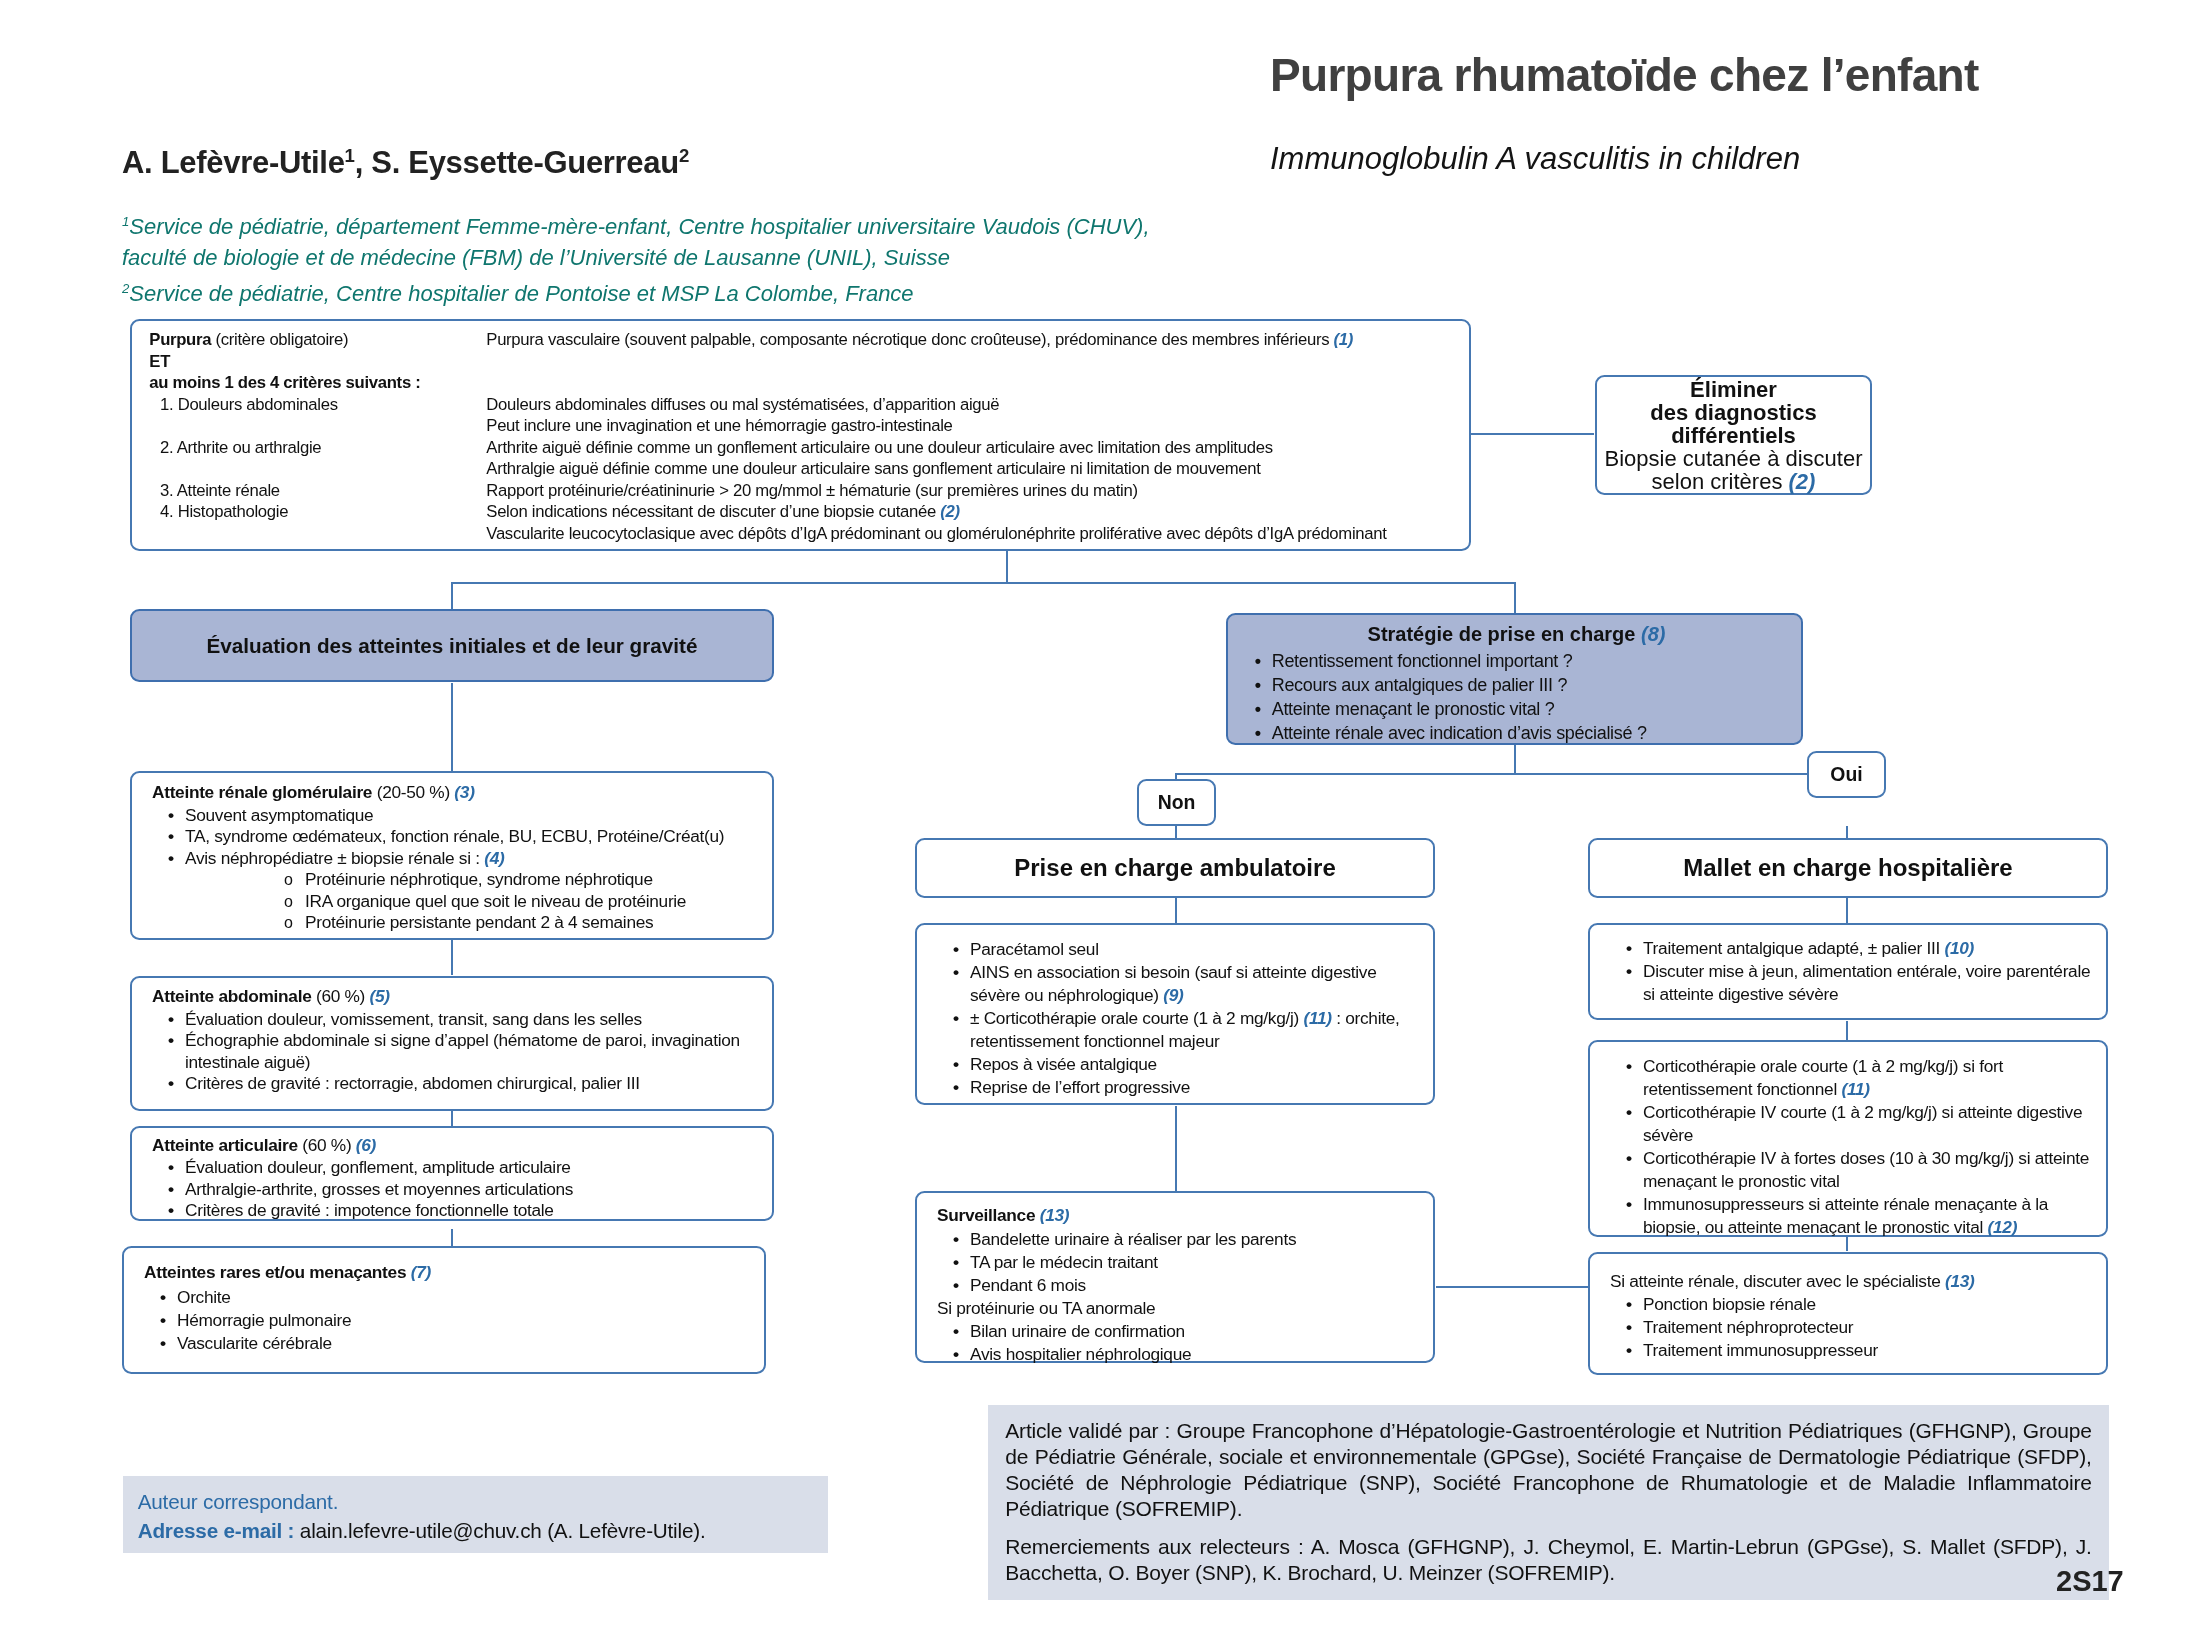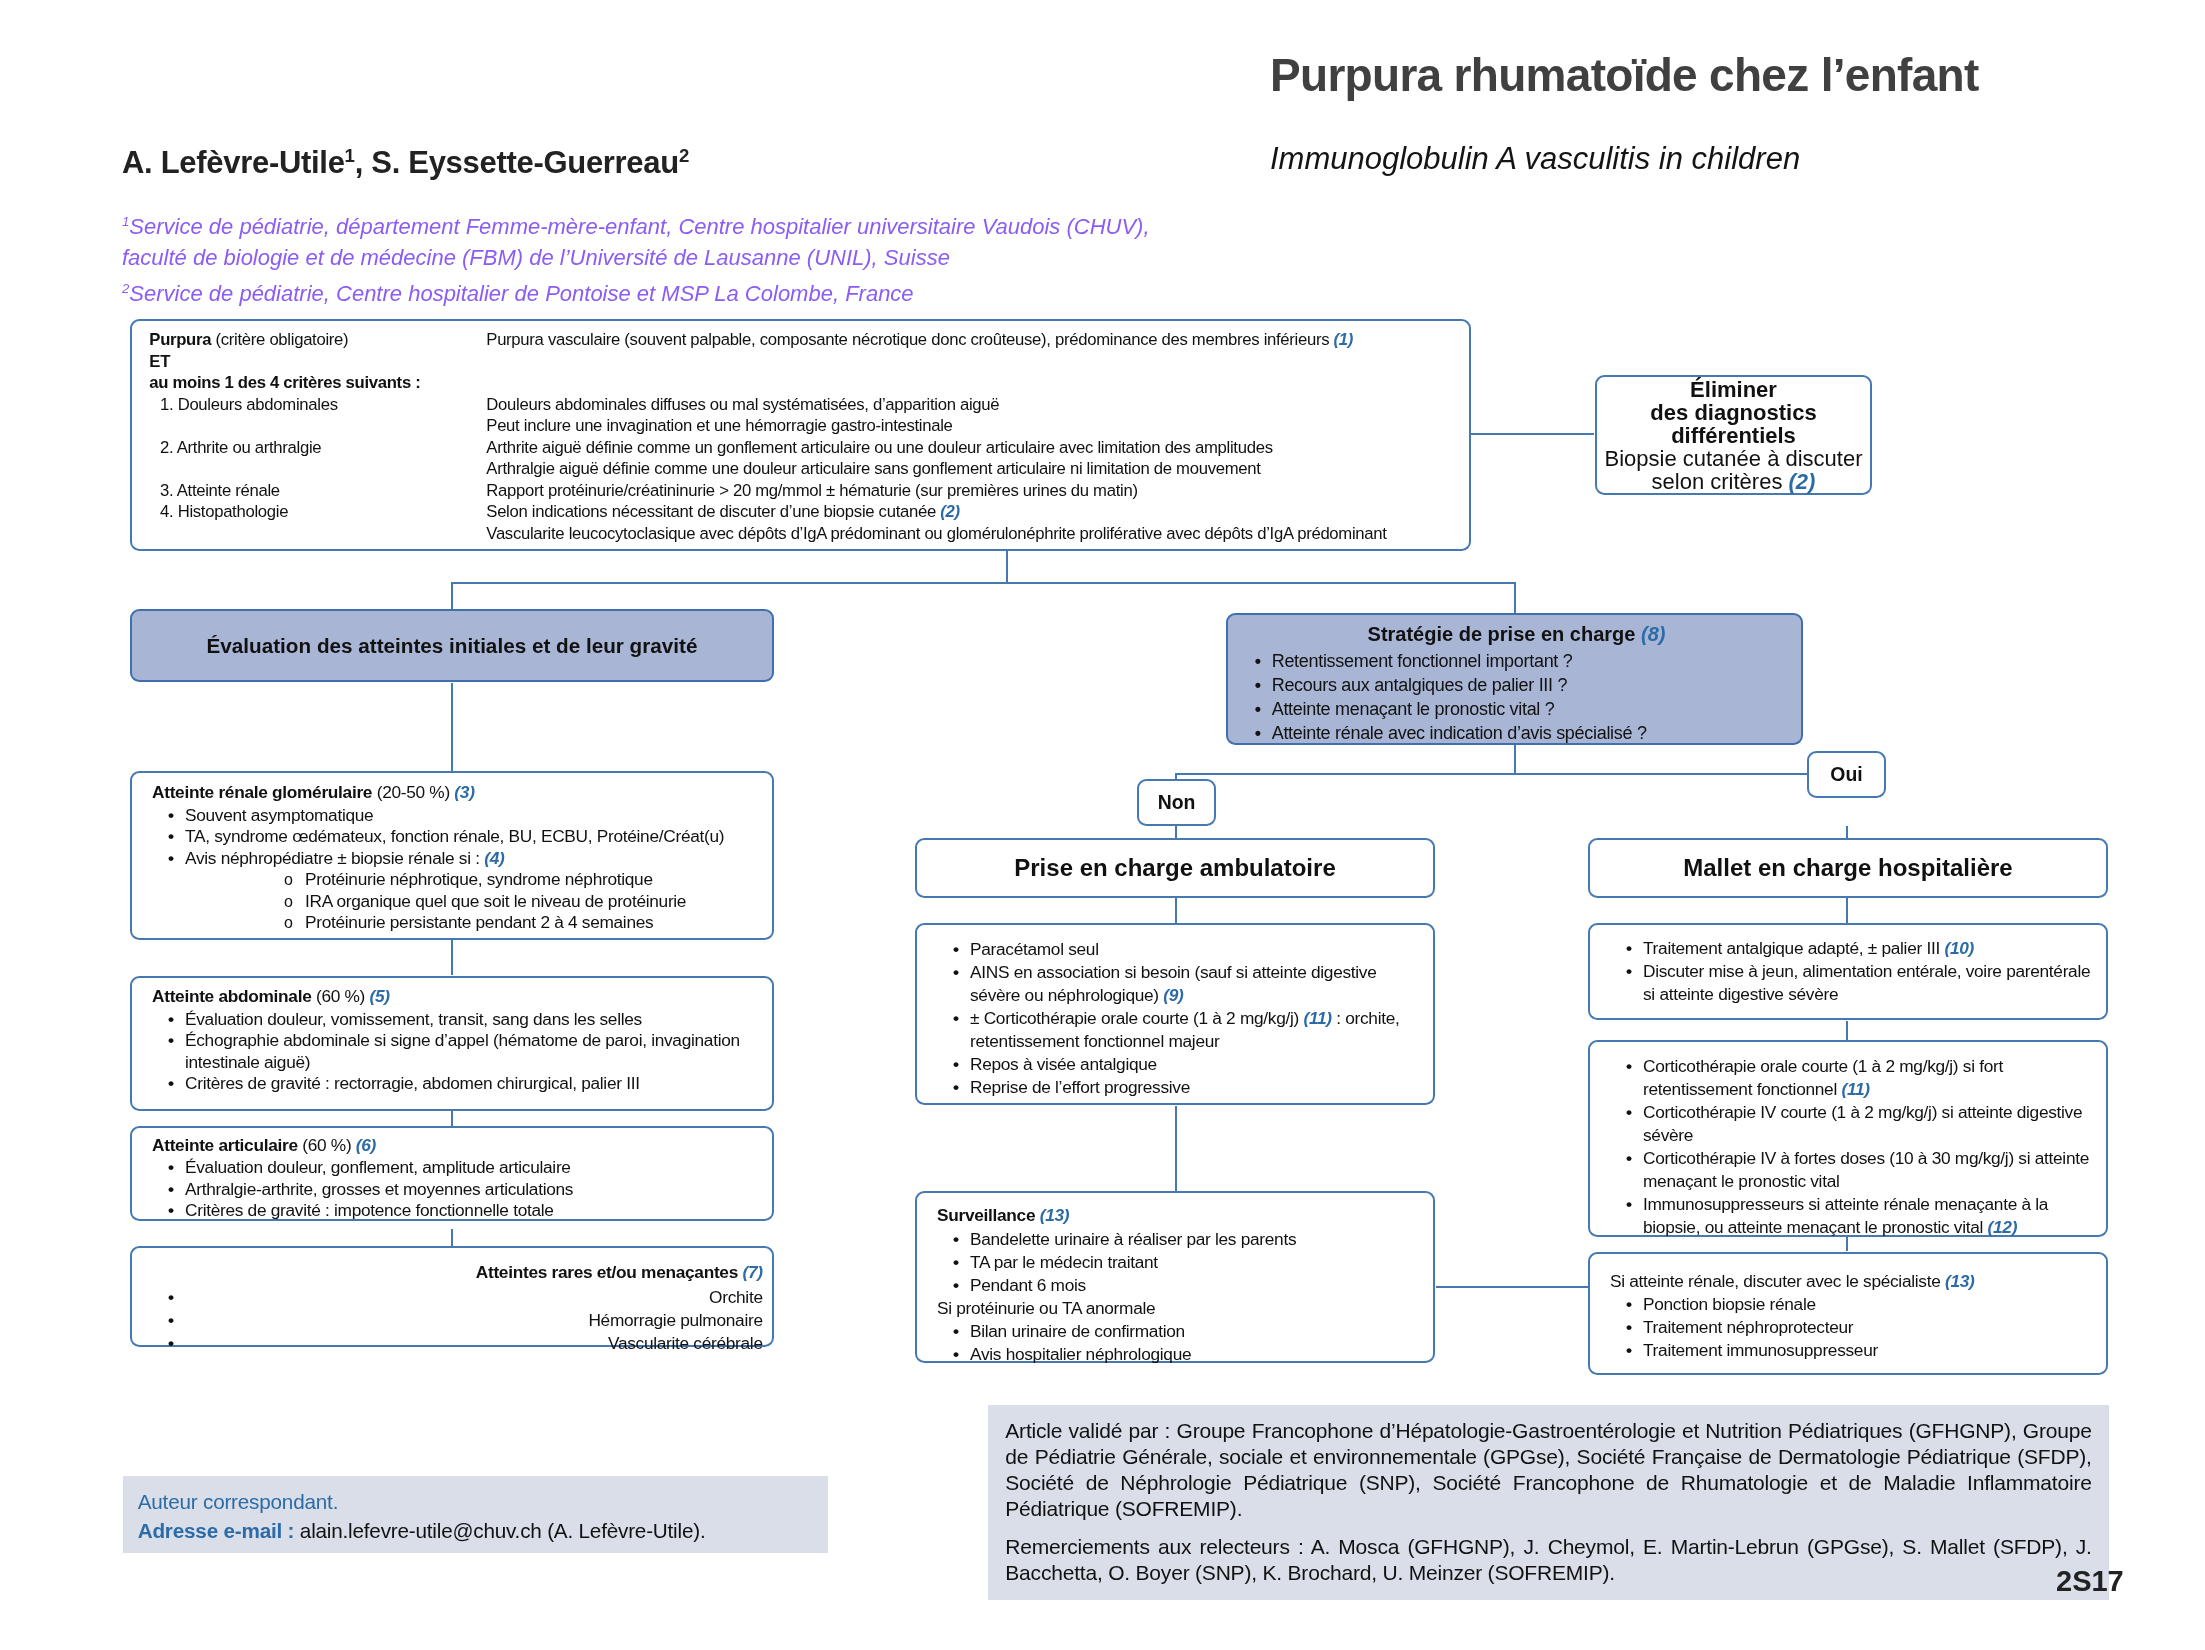--- a/index.html
+++ b/index.html
@@ -8,21 +8,21 @@
     background:#ffffff;color:#111;
     font-family:"Liberation Sans","DejaVu Sans",sans-serif;
   }
   .abs{position:absolute;}
   .b{font-weight:bold;}
   .ref{color:#2c6ba6;font-weight:bold;font-style:italic;}
   
   .doc-title{color:#404040;font-weight:bold;font-size:46px;letter-spacing:-0.7px;white-space:nowrap;}
   .doc-subtitle{font-style:italic;font-size:31px;color:#141414;white-space:nowrap;}
   .authors{font-weight:bold;font-size:31px;color:#222;white-space:nowrap;letter-spacing:-0.3px;}
-  .affil{color:#8b5cf6;font-style:italic;font-size:22px;line-height:31px;white-space:nowrap;}
+  .affil{color:#0f766e;font-style:italic;font-size:22px;line-height:31px;white-space:nowrap;}
   sup{font-size:60%;vertical-align:super;}
   
   .box{position:absolute;background:#fff;border:2px solid #4678b2;border-radius:9.3px;box-sizing:border-box;}
   .fill{background:#a9b5d4;border-color:#3f6fae;}
   .vline,.hline{position:absolute;background:#4678b2;}
   
   .cgrid{display:grid;grid-template-columns:337px 1fr;padding:8px 12px 6.7px 17.3px;
          font-size:16.7px;line-height:21.5px;letter-spacing:-0.3px;}
   .cl,.cr{white-space:nowrap;}
   .ind{padding-left:10.7px;}
@@ -157,21 +157,21 @@
 
 <div class="box" style="left:130px;top:1126px;width:644px;height:95px;">
   <div class="lcontent" style="padding-top:6.7px;">
     <div class="btitle"><span class="b">Atteinte articulaire</span><span> (60 %) </span><span class="ref">(6)</span></div>
     <div class="bl"><span>Évaluation douleur, gonflement, amplitude articulaire</span></div>
     <div class="bl"><span>Arthralgie-arthrite, grosses et moyennes articulations</span></div>
     <div class="bl"><span>Critères de gravité : impotence fonctionnelle totale</span></div>
   </div>
 </div>
 
-<div class="box" style="left:130px;top:1246px;width:644px;height:101px;text-align:right;">
+<div class="box" style="left:122px;top:1246px;width:644px;height:128px;">
   <div class="lcontent" style="padding-top:13.3px;line-height:23px;">
     <div class="btitle"><span class="b">Atteintes rares et/ou menaçantes </span><span class="ref">(7)</span></div>
     <div class="bl"><span>Orchite</span></div>
     <div class="bl"><span>Hémorragie pulmonaire</span></div>
     <div class="bl"><span>Vascularite cérébrale</span></div>
   </div>
 </div>
 
 <div class="box decision" style="left:1137px;top:779px;width:79px;height:47px;">
     <span>Non</span>

